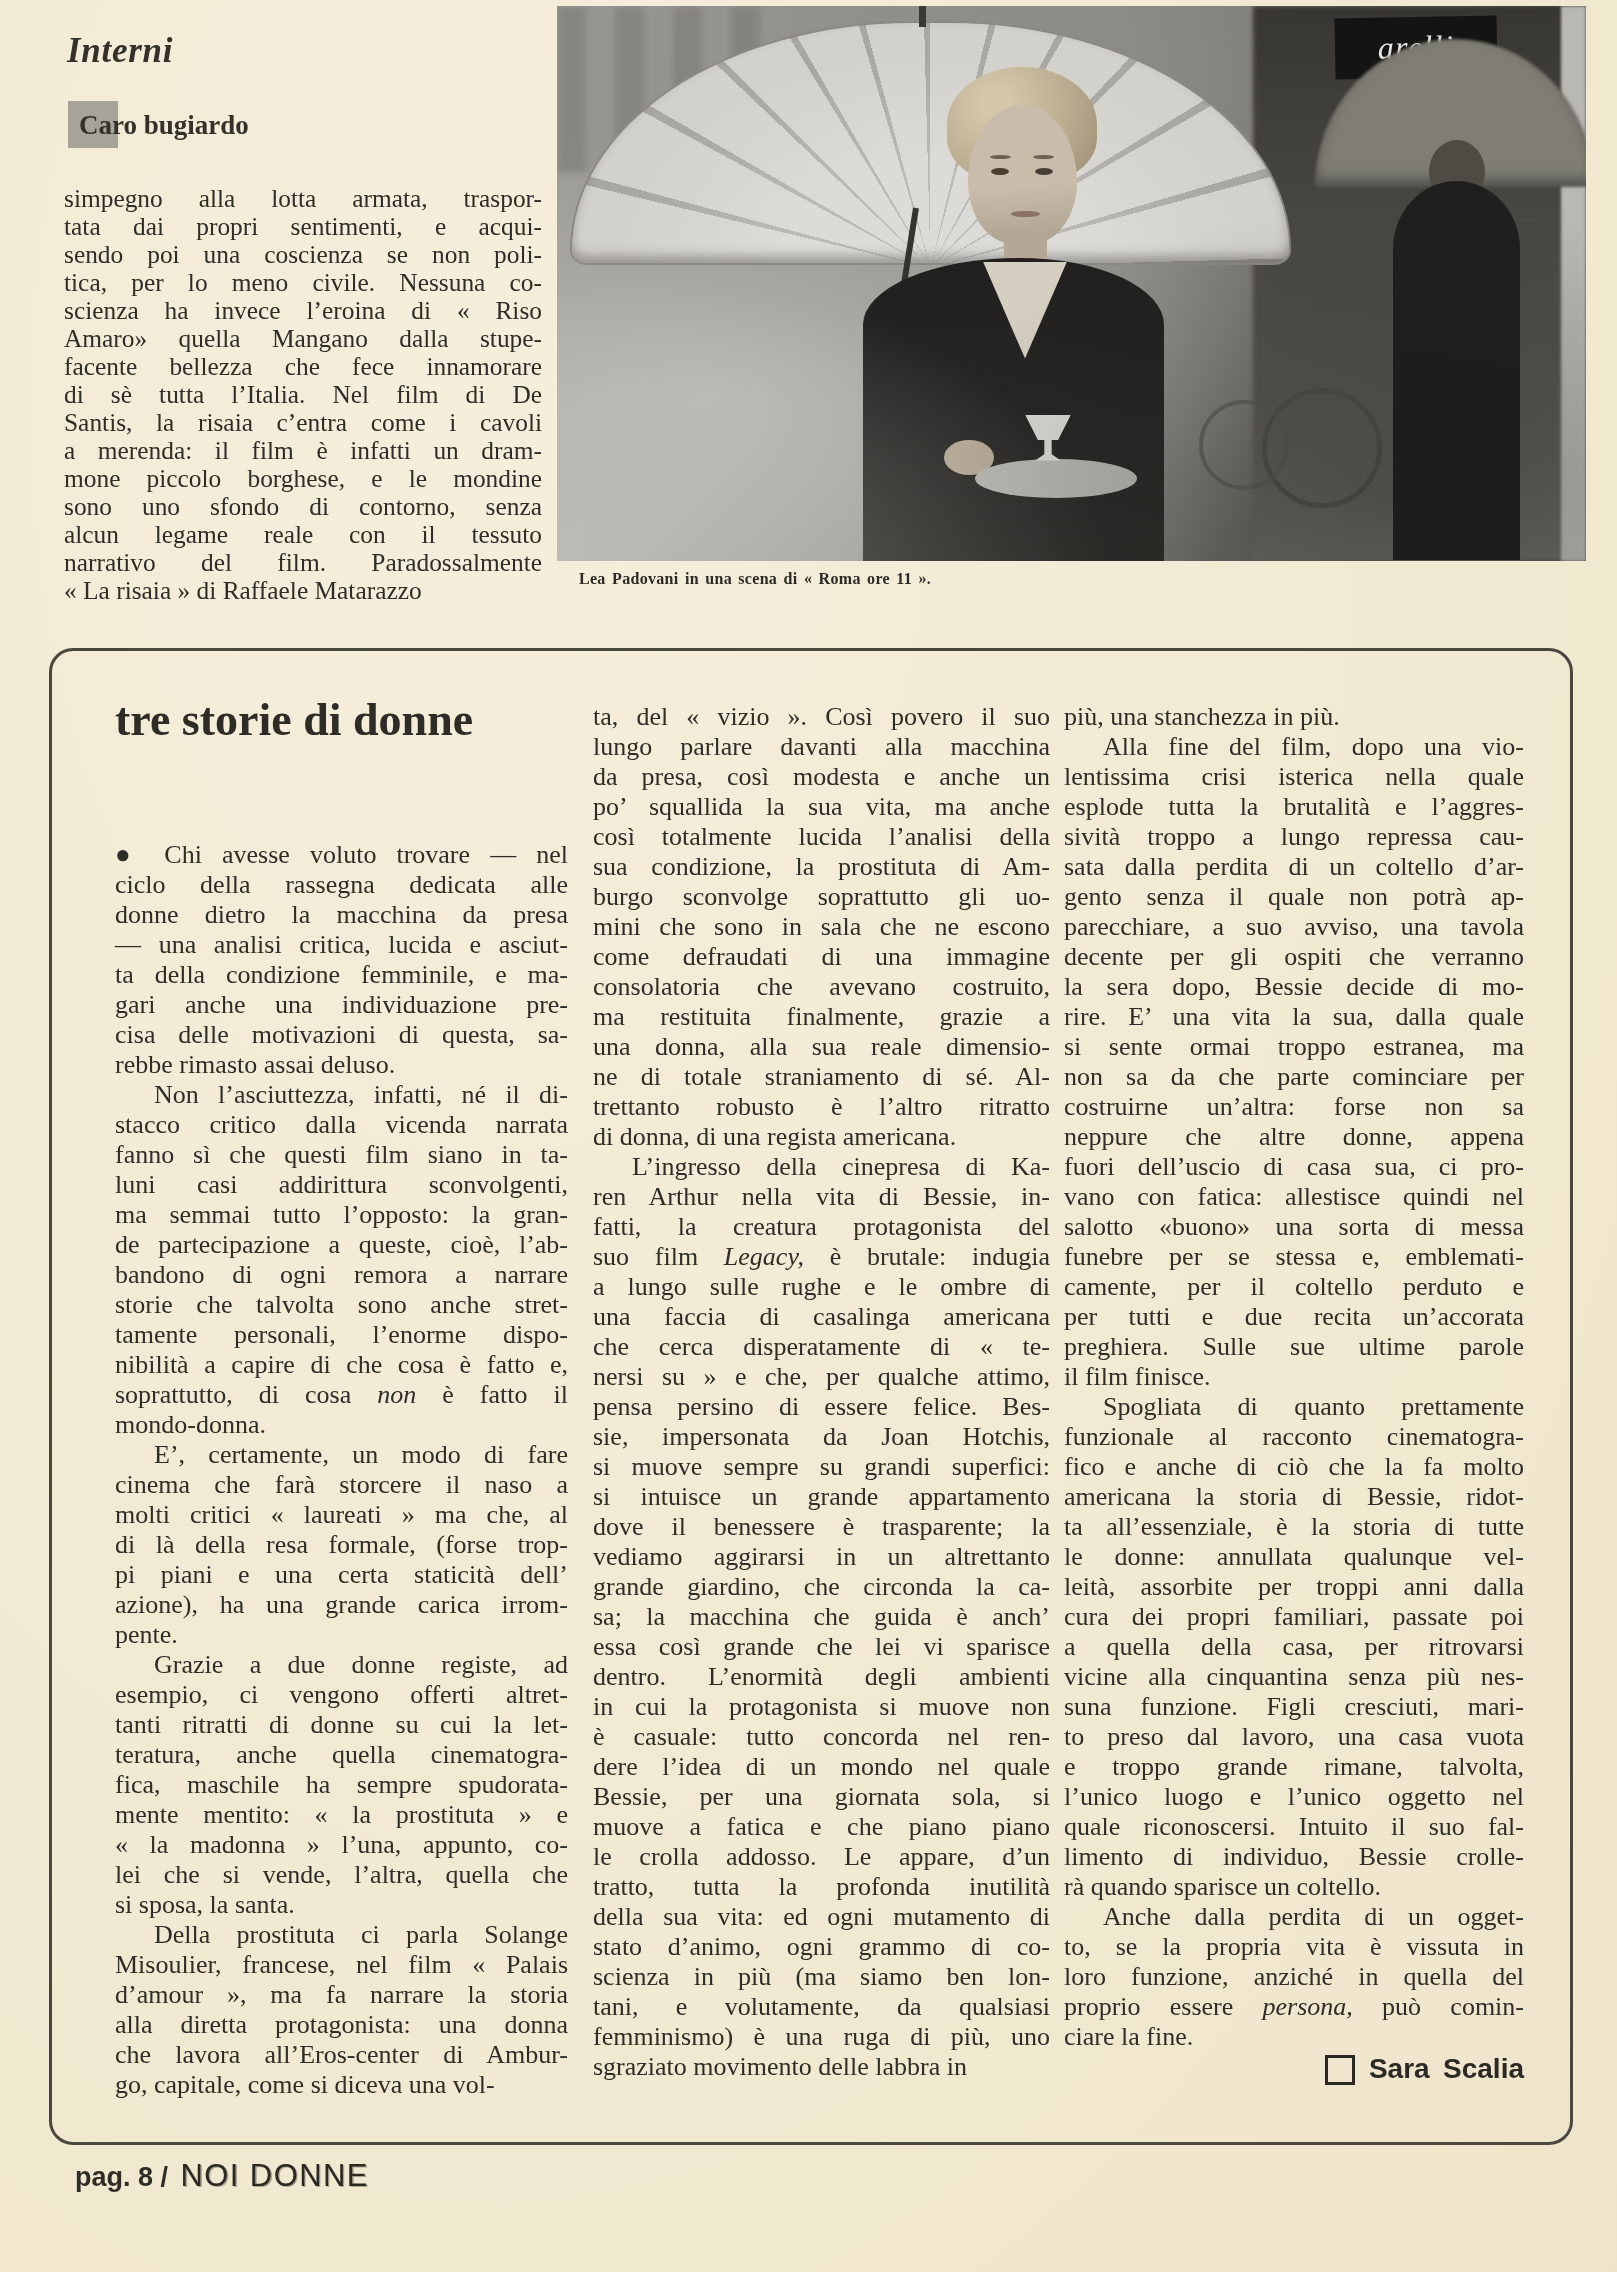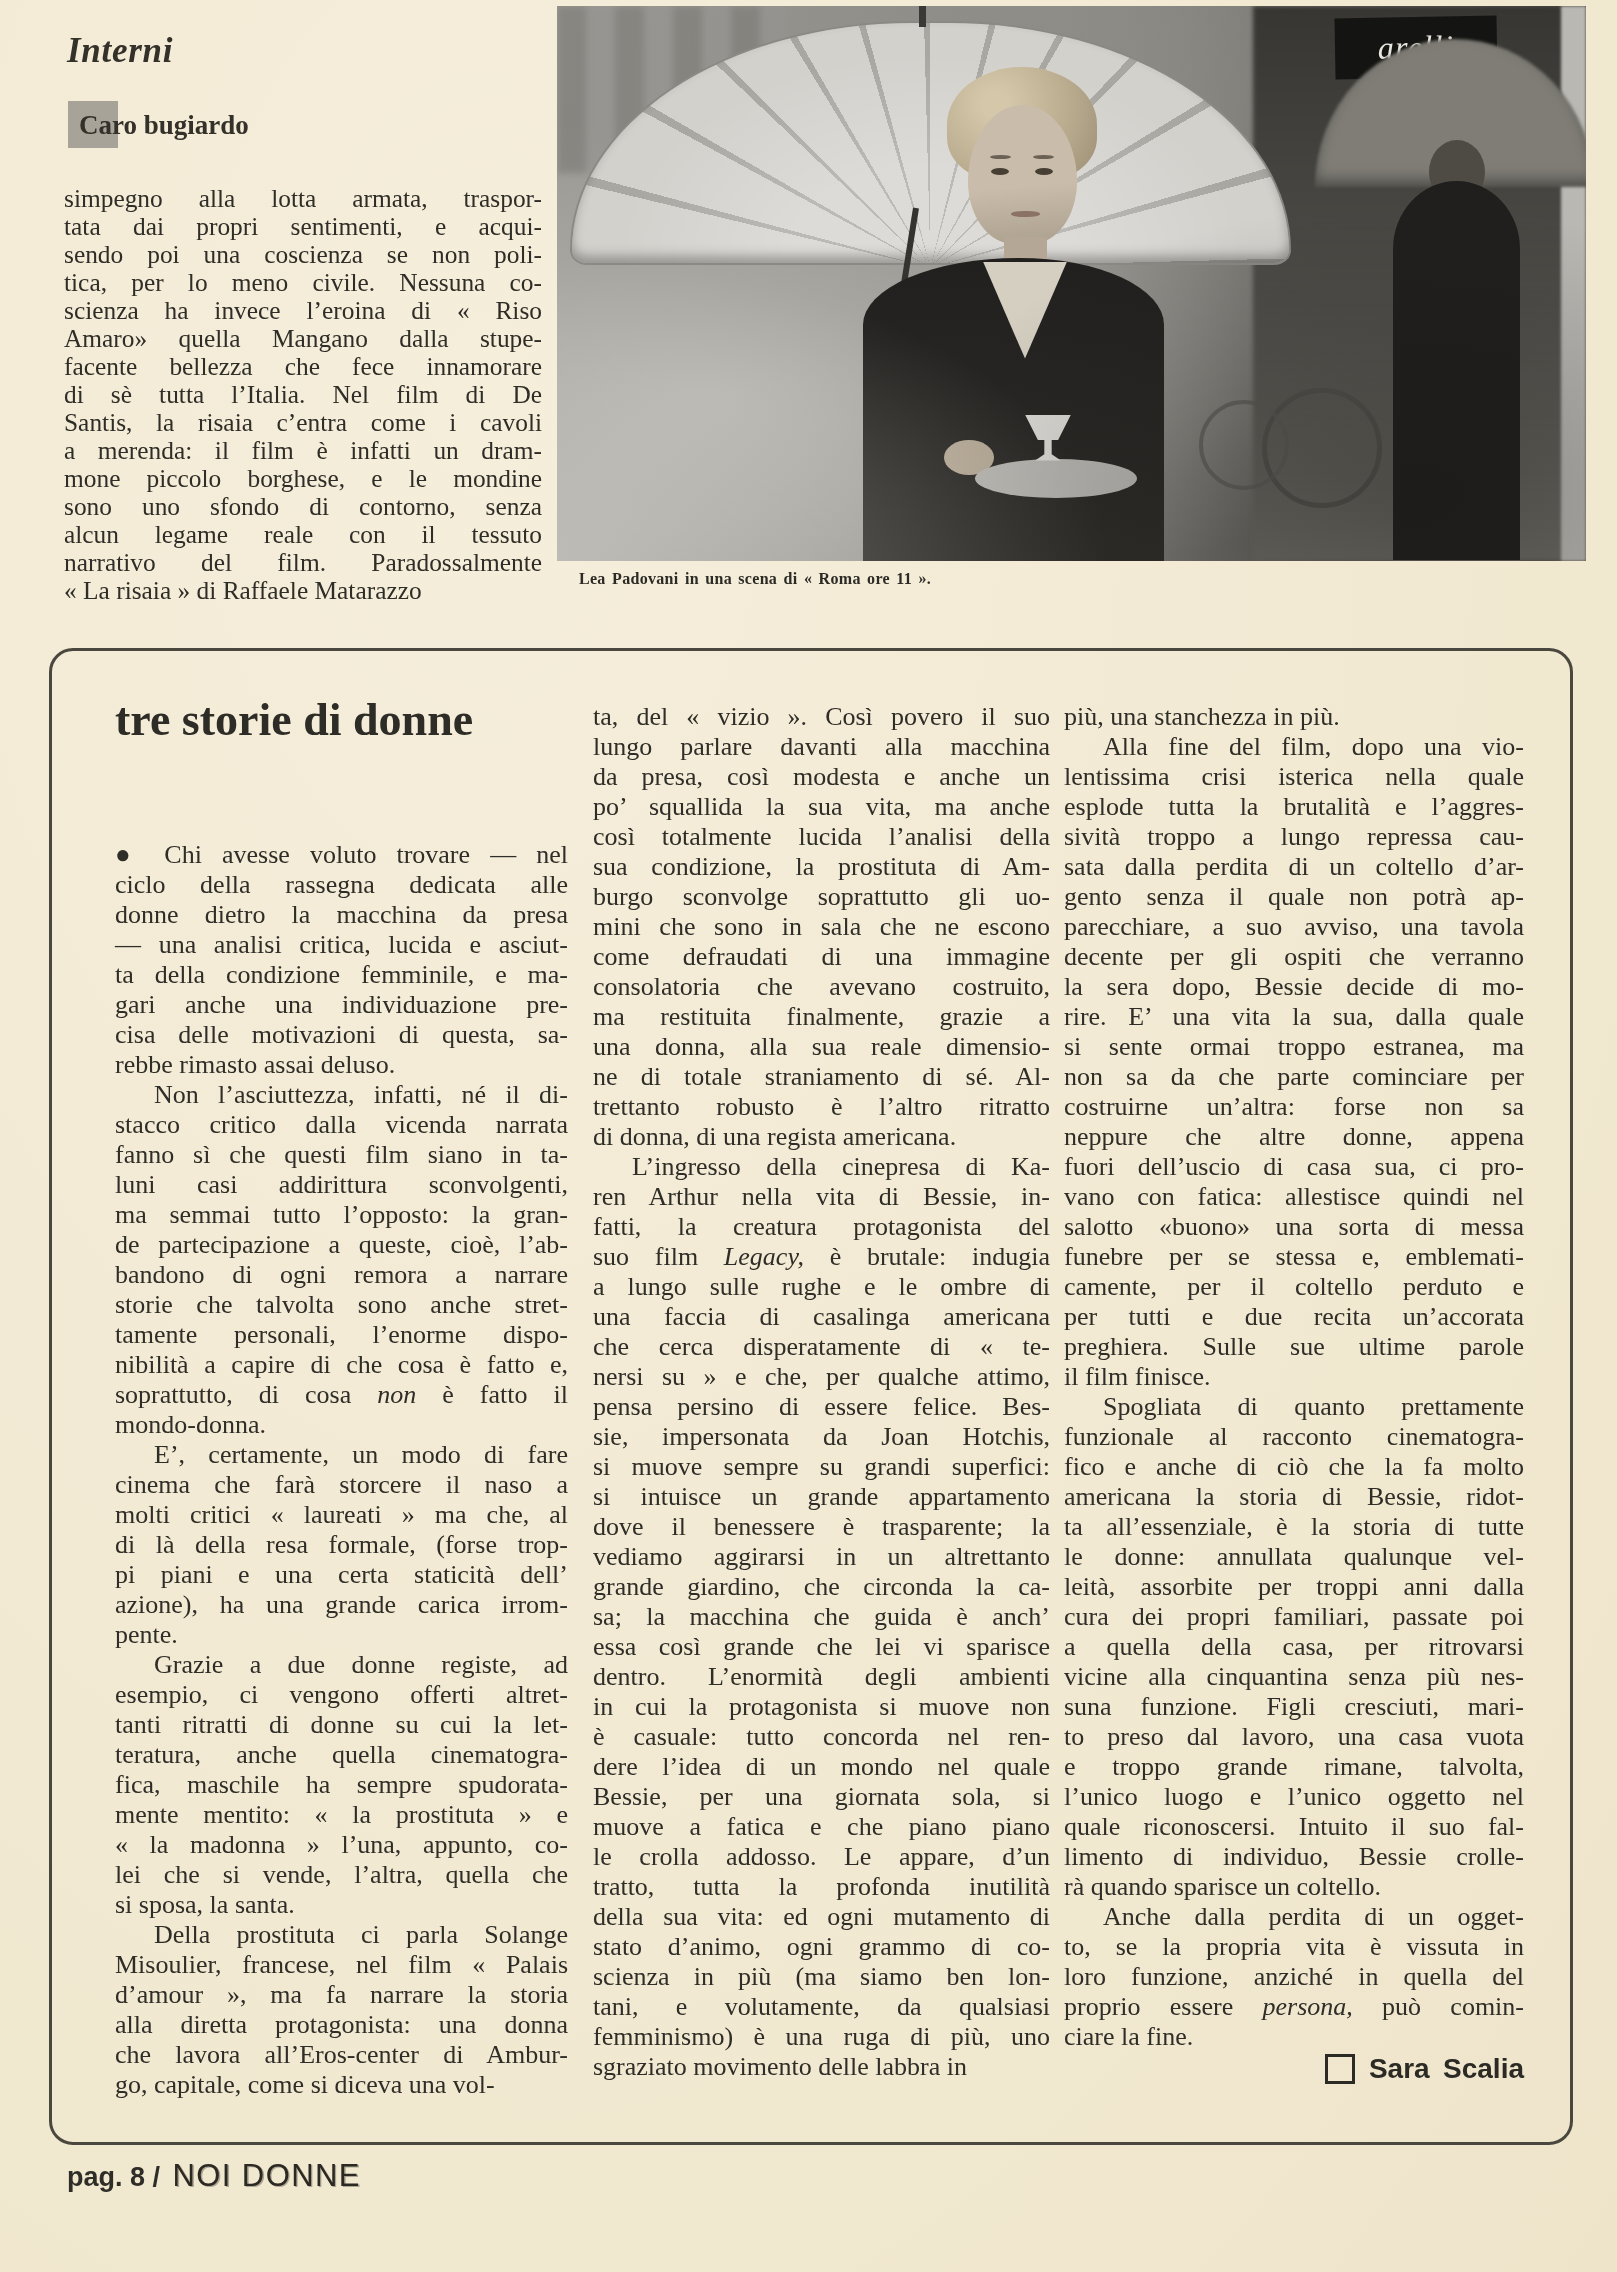--- a/index.html
+++ b/index.html
@@ -84,27 +84,27 @@
   #article-title{left:115px;top:693px;width:453px;font-weight:bold;font-size:46px;color:#2e2c26;}
   #article-title .tl{height:53px;line-height:53px;text-align-last:left;}
   #article-title .tl:nth-child(2){text-align-last:justify;}
   .article-col{font-size:26px;}
   .article-col .tl{height:30px;line-height:30px;}
   #col1{left:115px;top:840px;width:453px;}
   #col2{left:593px;top:702px;width:457px;}
   #col3{left:1064px;top:702px;width:460px;}
 
   #signature{position:absolute;left:1064px;top:2053px;width:460px;display:flex;
-      justify-content:flex-end;align-items:center;gap:14px;}
+      justify-content:flex-end;align-items:flex-end;gap:14px;}
   #sig-square{width:24px;height:24px;border:3.5px solid #2b2a24;}
   #sig-name{font-family:"Liberation Sans", sans-serif;font-weight:bold;font-size:28px;color:#2b2a24;word-spacing:5.6px;}
 
   
   #footer{position:absolute;left:67px;top:2158px;display:flex;align-items:baseline;gap:12.5px;}
-  #footer-page{font-family:"Liberation Sans", sans-serif;font-weight:bold;font-size:27px;color:#2f2d27;}
+  #footer-page{font-family:"Liberation Sans", sans-serif;font-weight:bold;font-size:27px;color:#2f2d27;margin-left:8px;}
   #footer-logo{font-family:"Liberation Sans", sans-serif;font-weight:normal;font-size:31px;
       letter-spacing:1.4px;color:#2b2922;text-shadow:1.4px 1.4px 0 rgba(43,41,34,.35);}
 </style>
 </head>
 <body>
 
 <div id="page">
 
   <div id="interni">Interni</div>
   <div id="kicker-box"></div>

